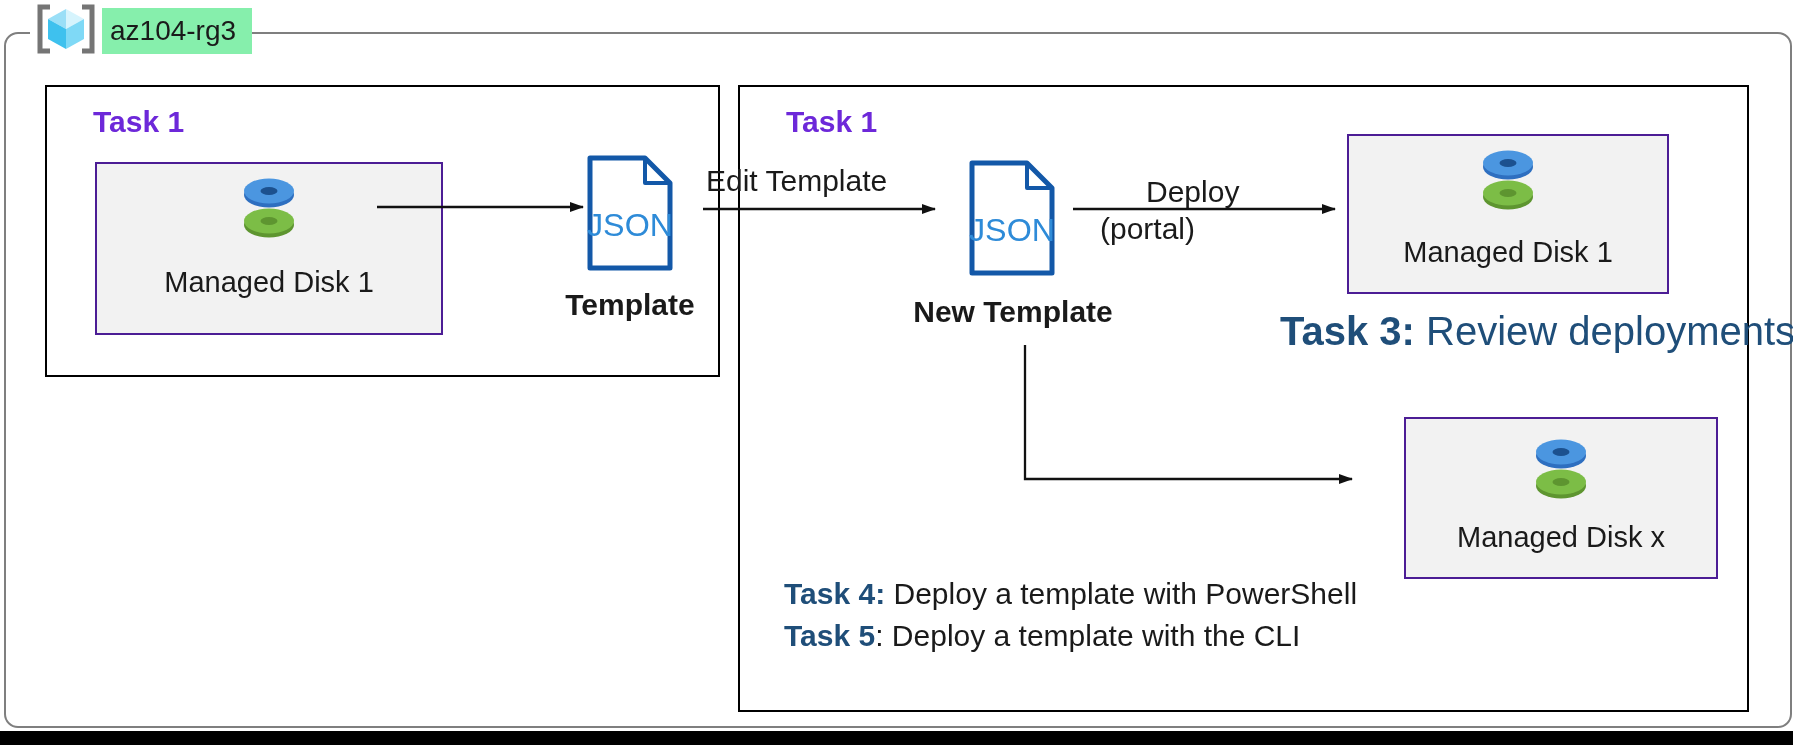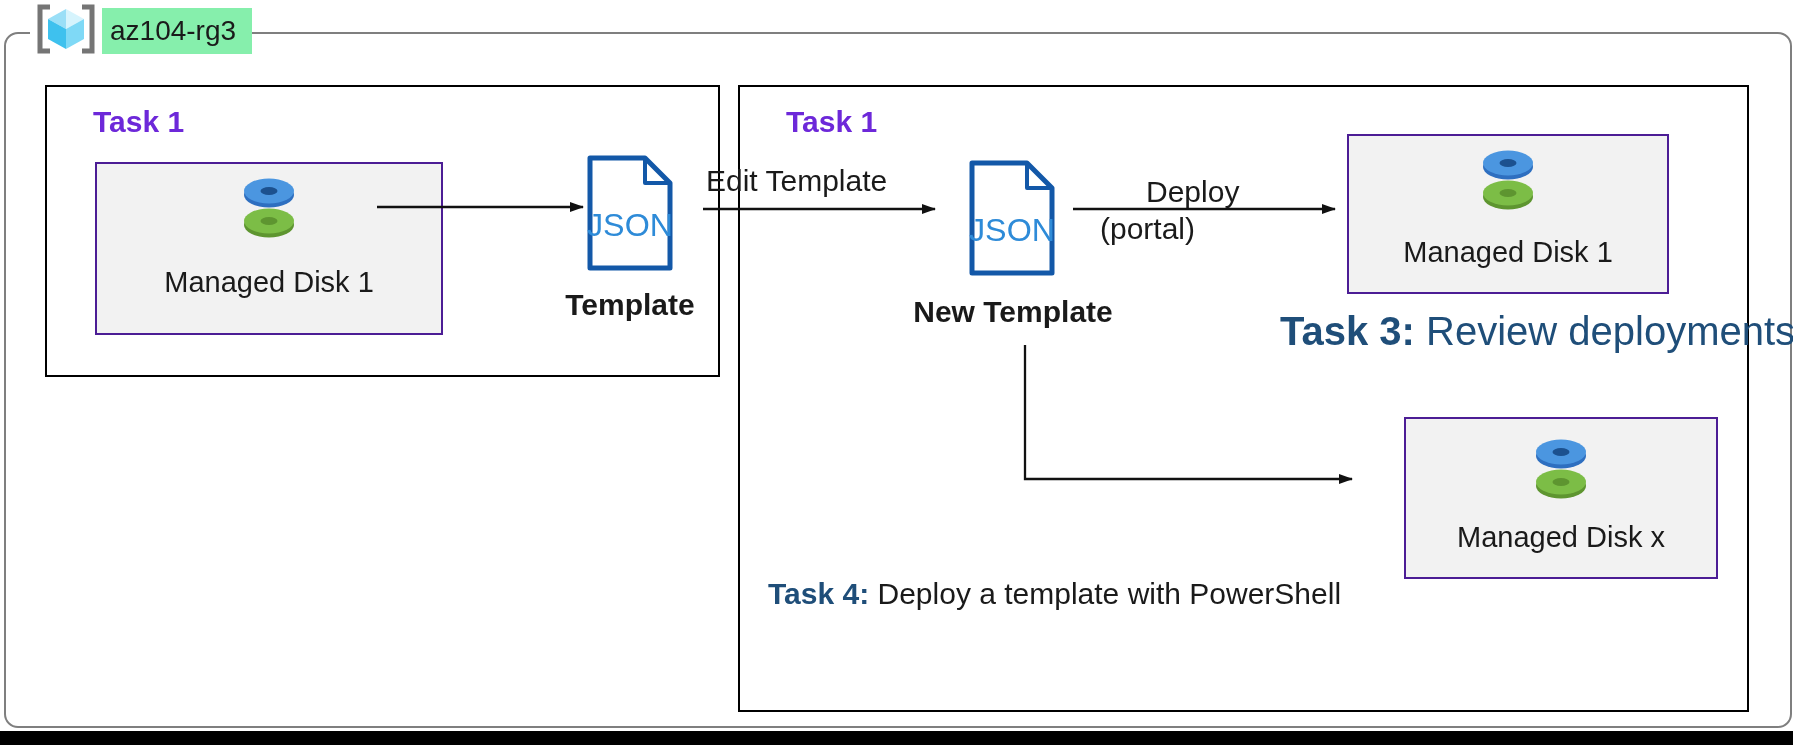--- a/index.html
+++ b/index.html
@@ -38,21 +38,21 @@
   .center{text-align:center;font-weight:bold;}
   .template-label{left:540px;top:288px;width:180px;}
   .new-template-label{left:903px;top:295px;width:220px;font-size:30px;}
   .edit-template-label{left:706px;top:164px;}
   .deploy-label{left:1146px;top:175px;}
   .portal-label{left:1100px;top:212px;}
   .task3-line{left:1280px;top:309px;font-size:40px;color:#1f4e79;white-space:nowrap;}
   .task3-line .b{font-weight:bold;}
   .tasks456{left:768px;top:573px;font-size:30px;line-height:42px;color:#1a1a1a;}
   .tasks456 .b{font-weight:bold;color:#1f4e79;}
-  .tasks456 div{white-space:nowrap;}
+  .tasks456 div{white-space:nowrap;margin-left:16px;}
   
   .json-icon{width:90px;height:120px;}
   .json-icon-1{left:585px;top:153px;}
   .json-icon-2{left:967px;top:158px;}
   
   .arrows{left:0;top:0;width:1793px;height:745px;pointer-events:none;}
   
   .bottom-bar{left:0;top:731px;width:1793px;height:14px;background:#000;}
 </style>
 </head>
@@ -146,20 +146,21 @@
         <ellipse cx="28" cy="49" rx="25" ry="12.5" fill="#5e9530"></ellipse>
         <ellipse cx="28" cy="45" rx="25" ry="12.5" fill="#7cbd46"></ellipse>
         <ellipse cx="28" cy="45" rx="8.5" ry="4" fill="#5e9530"></ellipse>
       </svg>
     </span>
     <div class="disk-label">Managed Disk x</div>
   </div>
 
   <div class="abs tasks456">
     <div><span class="b">Task 4:</span><span> Deploy a template with PowerShell</span></div>
+    <div><span class="b">Task 5</span><span>: Deploy a template with the CLI</span></div>
   </div>
 
   <svg class="abs arrows" viewBox="0 0 1793 745" width="1793" height="745">
     <defs>
       <marker id="ah" markerUnits="userSpaceOnUse" markerWidth="16" markerHeight="12" refX="13" refY="5" orient="auto">
         <path d="M0,0 L14,5 L0,10 Z" fill="#111111"></path>
       </marker>
     </defs>
     <path d="M377,207 H583" stroke="#111111" stroke-width="2.3" fill="none" marker-end="url(#ah)"></path>
     <path d="M703,209 H935" stroke="#111111" stroke-width="2.3" fill="none" marker-end="url(#ah)"></path>

